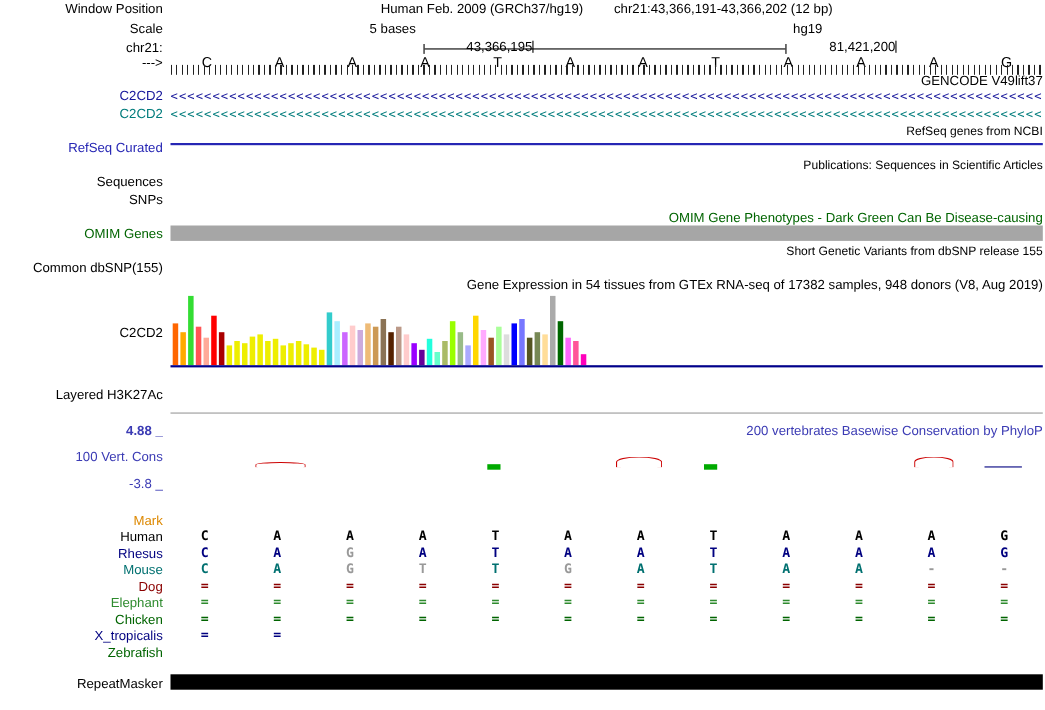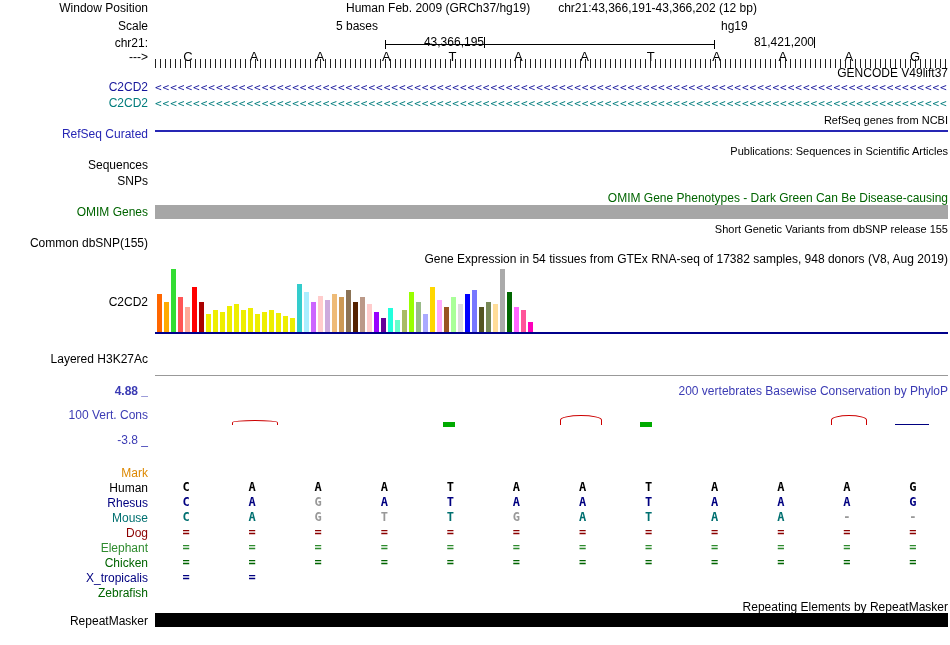--- a/index.html
+++ b/index.html
@@ -333,16 +333,15 @@
           <div style="color: rgb(0, 100, 0);"></div>
           <div style="color: rgb(0, 100, 0);"></div>
           <div style="color: rgb(0, 100, 0);"></div>
           <div style="color: rgb(0, 100, 0);"></div>
           <div style="color: rgb(0, 100, 0);"></div>
           <div style="color: rgb(0, 100, 0);"></div>
         </div>
       </div>
     </div>
 
-  <div class="content center" style="top:600px">Repeating Elements by RepeatMasker</div>
   <div class="hline" style="top: 613px; height: 14px; background: rgb(0, 0, 0);"></div>
 
 </div>
 
 </body></html>

